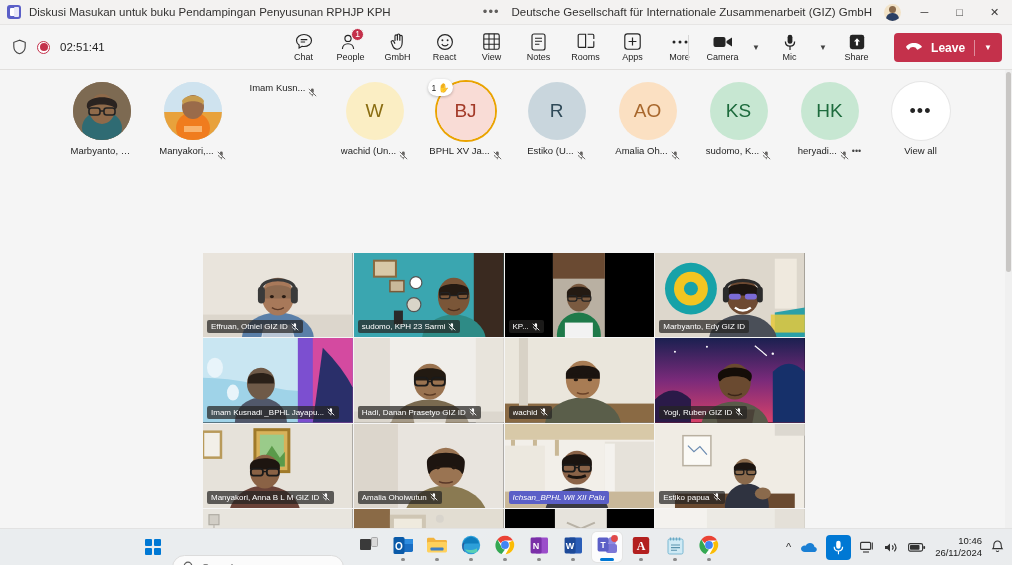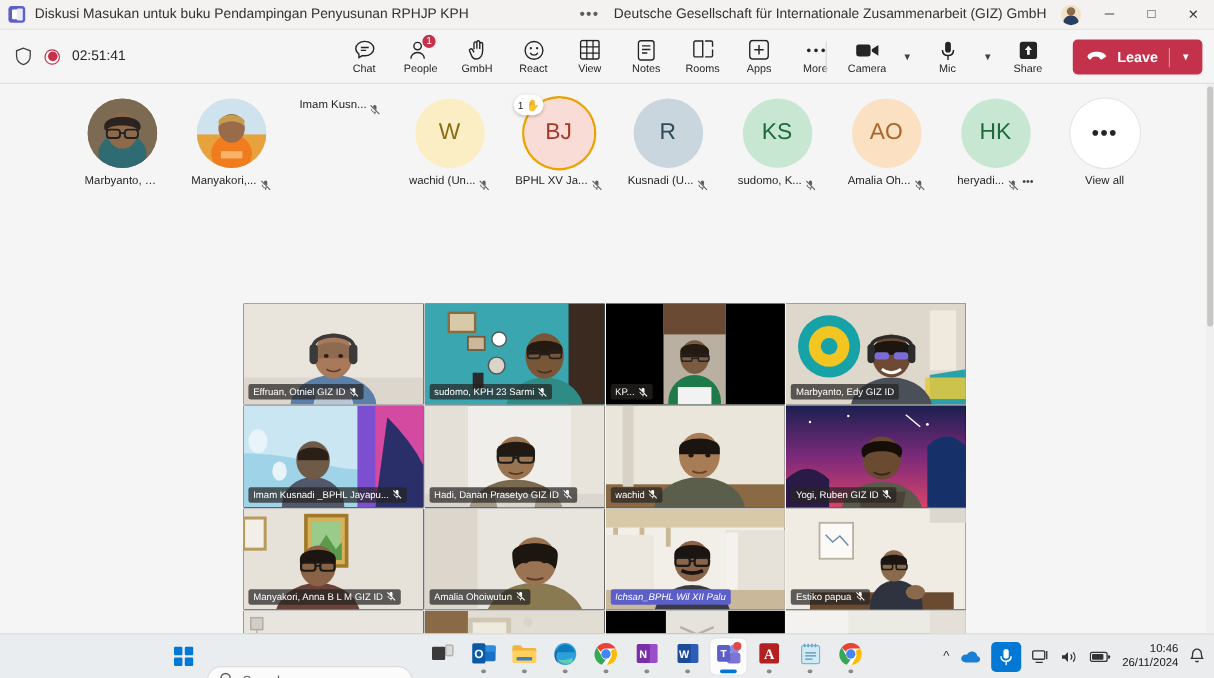--- a/index.html
+++ b/index.html
@@ -519,51 +519,51 @@
                 </svg></span>
             </div>
           </div>
           <div class="rost">
             <div class="rav">
               <div class="inner" style="background: rgb(201, 214, 221); color: rgb(47, 74, 88);">
                 <span>R</span>
               </div>
             </div>
             <div class="rname-row">
-              <span class="rname">Kusnadi (U...</span>
+              <span class="rname">Estiko (U...</span>
+              <span class="mutedot"><svg width="9" height="9" viewBox="0 0 11 11">
+                  <path d="M3.6 2.2a1.7 1.7 0 0 1 3.4 0v2.6c0 .3-.1.6-.2.9L3.7 3.2z" fill="#605e5c"></path>
+                  <path d="M1 1l9 9" stroke="#605e5c" stroke-width="1.1"></path>
+                  <path d="M1.9 4.9c0 1.9 1.4 3.2 3.4 3.2.5 0 1-.1 1.4-.3M5.3 8.1v2" stroke="#605e5c" stroke-width="1" fill="none"></path>
+                </svg></span>
+            </div>
+          </div>
+          <div class="rost">
+            <div class="rav">
+              <div class="inner" style="background: rgb(251, 224, 194); color: rgb(168, 103, 44);">
+                <span>AO</span>
+              </div>
+            </div>
+            <div class="rname-row">
+              <span class="rname">Amalia Oh...</span>
               <span class="mutedot"><svg width="9" height="9" viewBox="0 0 11 11">
                   <path d="M3.6 2.2a1.7 1.7 0 0 1 3.4 0v2.6c0 .3-.1.6-.2.9L3.7 3.2z" fill="#605e5c"></path>
                   <path d="M1 1l9 9" stroke="#605e5c" stroke-width="1.1"></path>
                   <path d="M1.9 4.9c0 1.9 1.4 3.2 3.4 3.2.5 0 1-.1 1.4-.3M5.3 8.1v2" stroke="#605e5c" stroke-width="1" fill="none"></path>
                 </svg></span>
             </div>
           </div>
           <div class="rost">
             <div class="rav">
               <div class="inner" style="background: rgb(199, 231, 210); color: rgb(29, 107, 61);">
                 <span>KS</span>
               </div>
             </div>
             <div class="rname-row">
               <span class="rname">sudomo, K...</span>
-              <span class="mutedot"><svg width="9" height="9" viewBox="0 0 11 11">
-                  <path d="M3.6 2.2a1.7 1.7 0 0 1 3.4 0v2.6c0 .3-.1.6-.2.9L3.7 3.2z" fill="#605e5c"></path>
-                  <path d="M1 1l9 9" stroke="#605e5c" stroke-width="1.1"></path>
-                  <path d="M1.9 4.9c0 1.9 1.4 3.2 3.4 3.2.5 0 1-.1 1.4-.3M5.3 8.1v2" stroke="#605e5c" stroke-width="1" fill="none"></path>
-                </svg></span>
-            </div>
-          </div>
-          <div class="rost">
-            <div class="rav">
-              <div class="inner" style="background: rgb(251, 224, 194); color: rgb(168, 103, 44);">
-                <span>AO</span>
-              </div>
-            </div>
-            <div class="rname-row">
-              <span class="rname">Amalia Oh...</span>
               <span class="mutedot"><svg width="9" height="9" viewBox="0 0 11 11">
                   <path d="M3.6 2.2a1.7 1.7 0 0 1 3.4 0v2.6c0 .3-.1.6-.2.9L3.7 3.2z" fill="#605e5c"></path>
                   <path d="M1 1l9 9" stroke="#605e5c" stroke-width="1.1"></path>
                   <path d="M1.9 4.9c0 1.9 1.4 3.2 3.4 3.2.5 0 1-.1 1.4-.3M5.3 8.1v2" stroke="#605e5c" stroke-width="1" fill="none"></path>
                 </svg></span>
             </div>
           </div>
           <div class="rost">
             <div class="rav">
               <div class="inner" style="background: rgb(199, 231, 210); color: rgb(29, 107, 61);">

